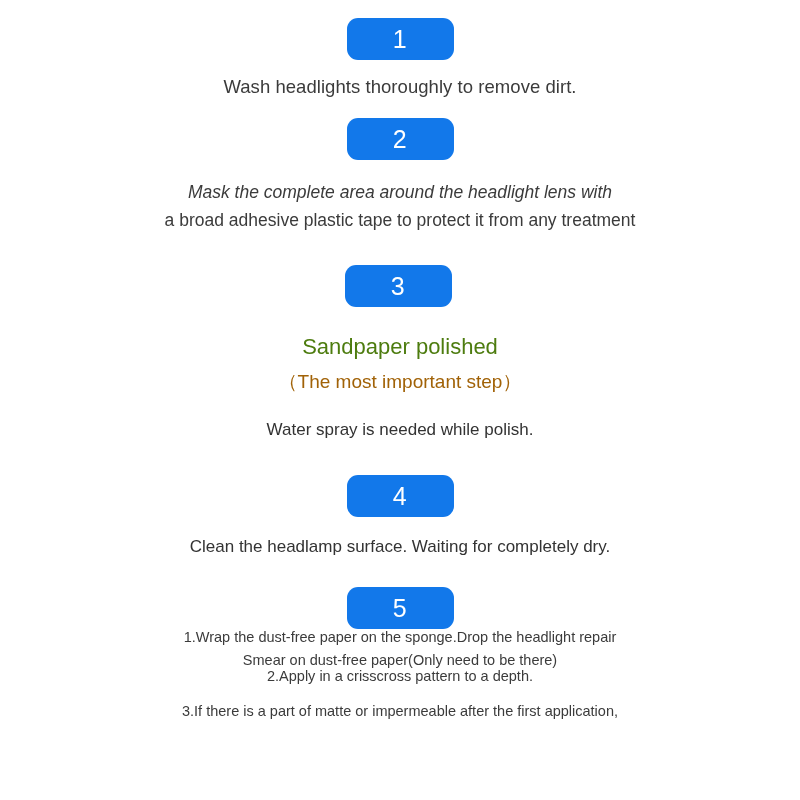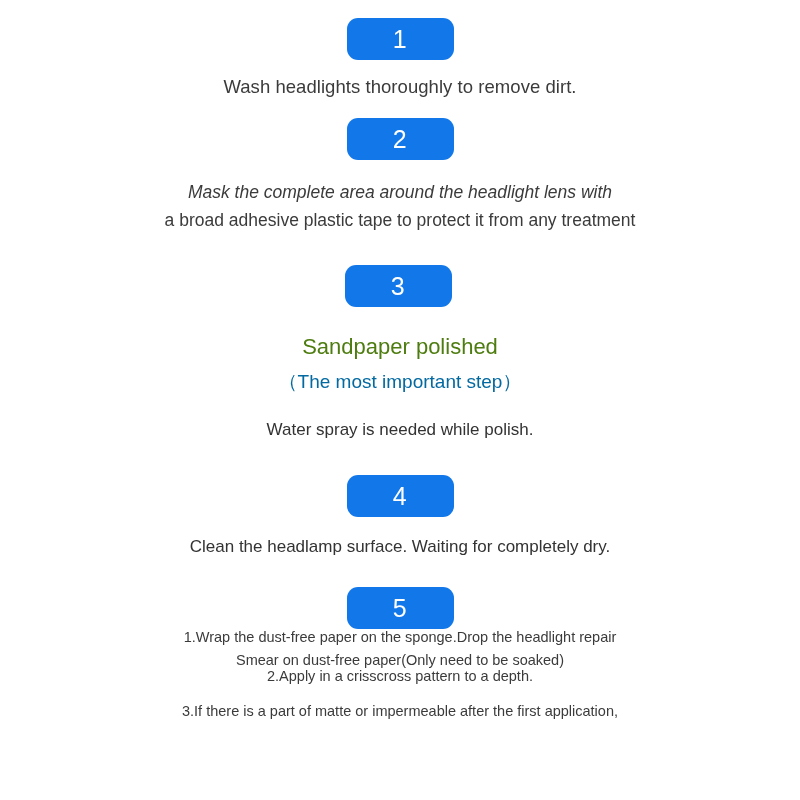--- a/index.html
+++ b/index.html
@@ -74,21 +74,21 @@
 
   .t-large {
     font-size: 22px;
     font-weight: 400;
     color: #4d7c0f;
   }
 
   .t-med {
     font-size: 19px;
     font-weight: 400;
-    color: #0369a1;
+    color: #a16207;
   }
 
   .t-bold {
     font-size: 17.5px;
     font-weight: 700;
     color: #2b2b2b;
   }
 
   .t-xl {
     font-size: 17px;
@@ -146,17 +146,17 @@
 
   <div class="badge-row s4-badge">
     <div class="badge" style="background: rgb(18, 120, 234); color: rgb(255, 255, 255);">4</div>
   </div>
   <div class="line t-xl s4-text">Clean the headlamp surface. Waiting for completely dry.</div>
 
   <div class="badge-row s5-badge">
     <div class="badge" style="background: rgb(18, 120, 234); color: rgb(255, 255, 255);">5</div>
   </div>
   <div class="line t-small s5-l1">1.Wrap the dust-free paper on the sponge.Drop the headlight repair</div>
-  <div class="line t-small s5-l2">Smear on dust-free paper(Only need to be soaked)</div>
+  <div class="line t-small s5-l2">Smear on dust-free paper(Only need to be there)</div>
   <div class="line t-small s5-l3">2.Apply in a crisscross pattern to a depth.</div>
   <div class="line t-small s5-l4">3.If there is a part of matte or impermeable after the first application,</div>
 
 </div>
 
 </body></html>

